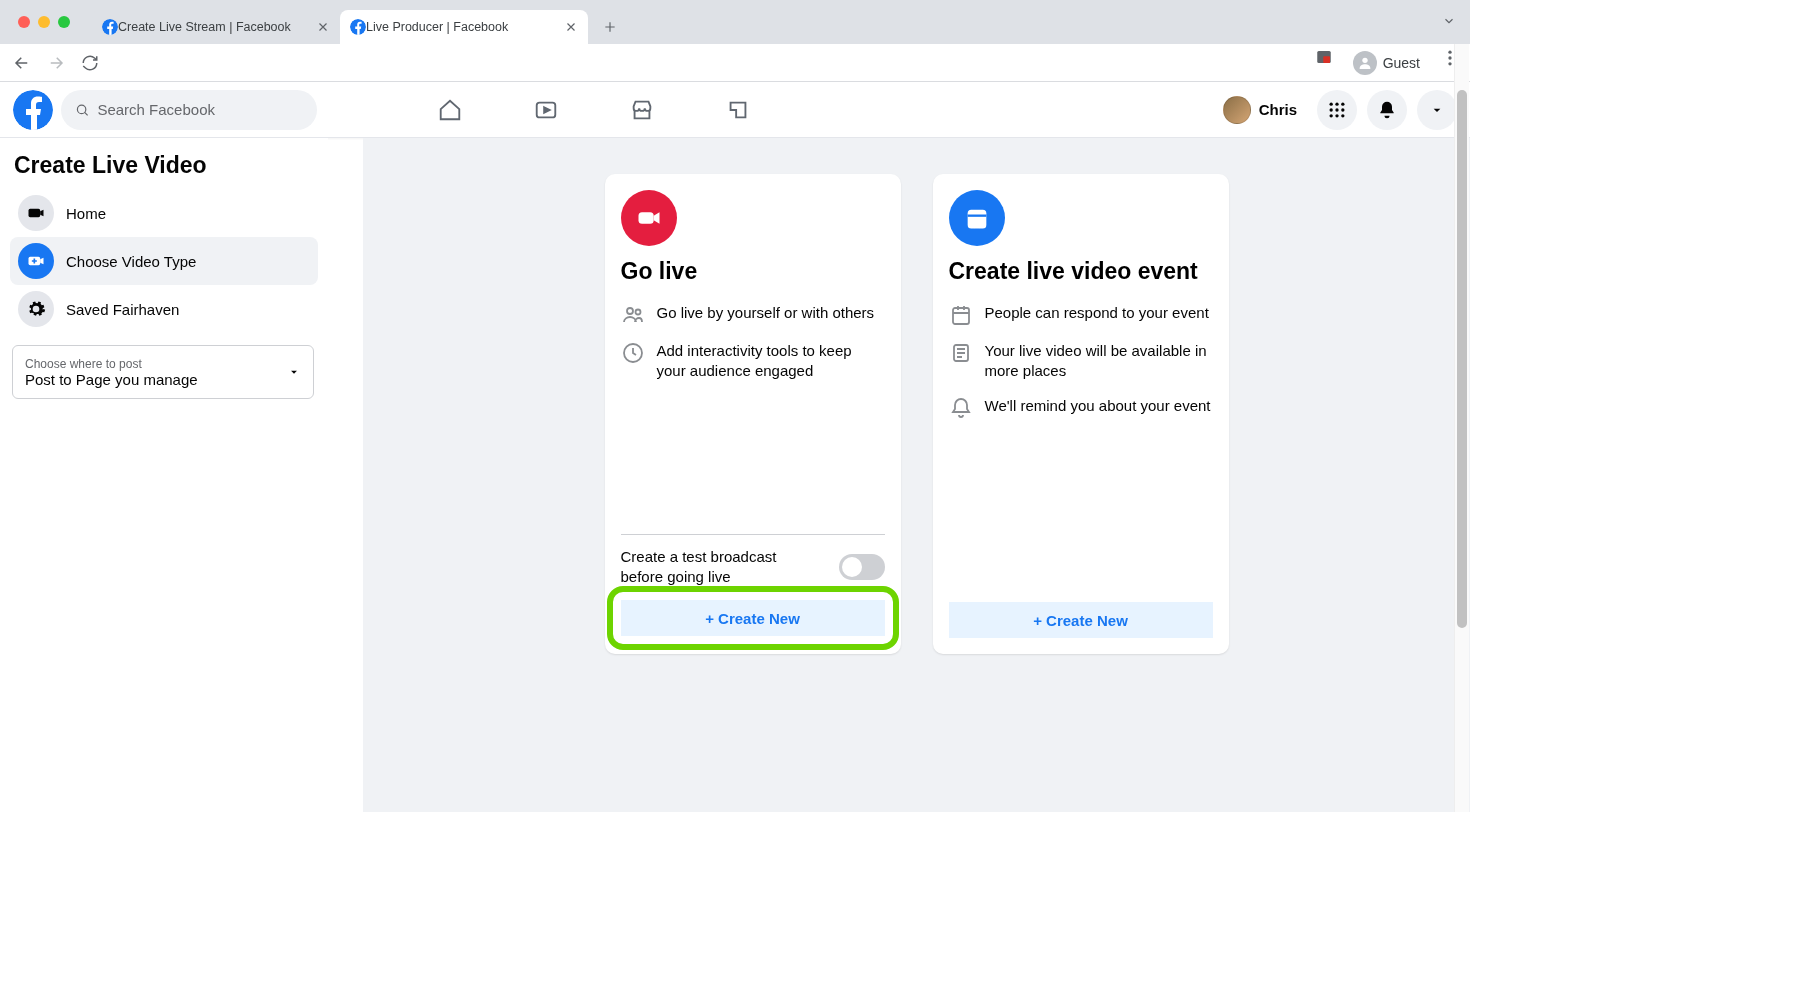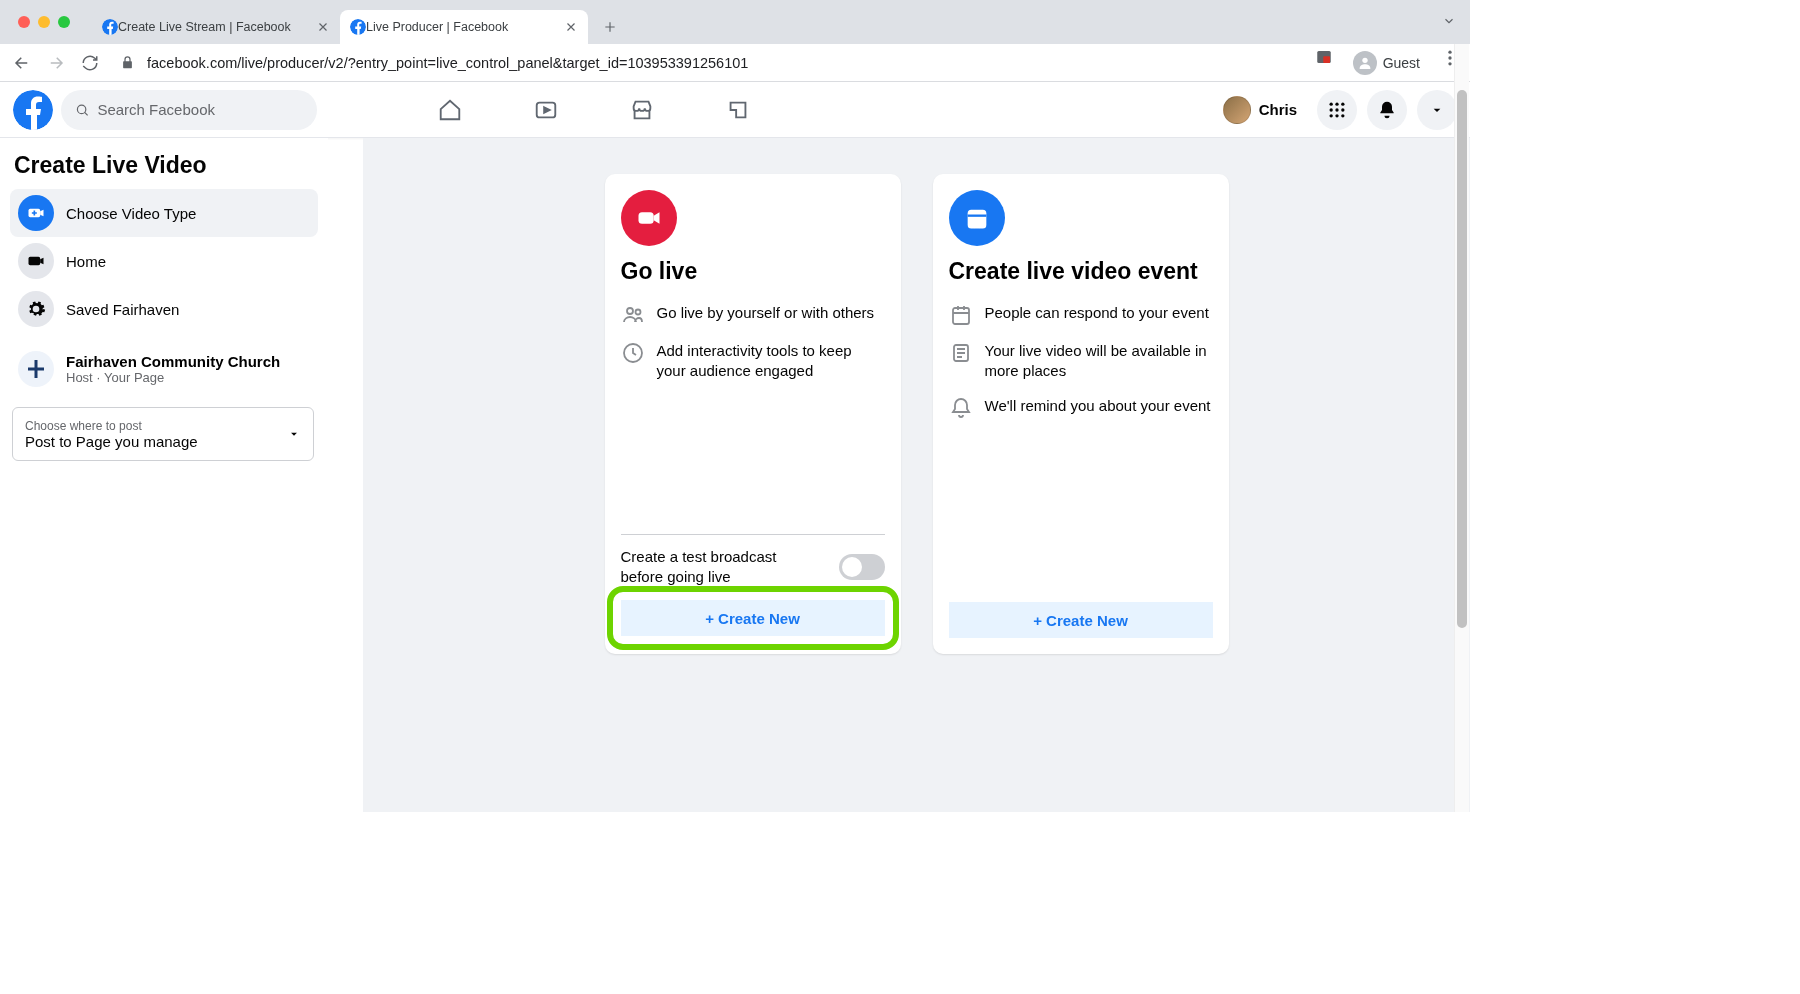--- a/index.html
+++ b/index.html
@@ -159,26 +159,20 @@
     <svg width="18" height="18" viewBox="0 0 24 24" fill="none" stroke="currentColor" stroke-width="2">
         <path d="M5 12h14m-6-7l7 7-7 7"></path>
       </svg>
   </div>
   <div class="nav-btn">
     <svg width="18" height="18" viewBox="0 0 24 24" fill="none" stroke="currentColor" stroke-width="2">
         <path d="M3 12a9 9 0 0 1 15-6.7L21 8M21 3v5h-5"></path>
         <path d="M21 12a9 9 0 0 1-15 6.7L3 16"></path>
       </svg>
   </div>
-  <div class="omnibox">
-    <svg class="lock" viewBox="0 0 24 24" fill="currentColor">
-        <path d="M7 10V7a5 5 0 0110 0v3h1a1 1 0 011 1v9a1 1 0 01-1 1H6a1 1 0 01-1-1v-9a1 1 0 011-1h1zm2 0h6V7a3 3 0 00-6 0v3z"></path>
-      </svg>
-    <span class="url">facebook.com/live/producer/v2/?entry_point=live_control_panel&amp;target_id=103953391256101</span>
-  </div>
   <div class="right-toolbar">
     <svg class="ext-icon" viewBox="0 0 24 24" fill="#d93025">
         <rect x="3" y="4" width="18" height="16" rx="2" fill="#5f6368"></rect>
         <rect x="11" y="11" width="9" height="9" rx="1" fill="#d93025"></rect>
       </svg>
     <div class="guest-chip">
       <span class="guest-avatar">
         <svg width="16" height="16" viewBox="0 0 24 24" fill="currentColor">
             <circle cx="12" cy="8" r="4"></circle>
             <path d="M4 20c0-4 4-6 8-6s8 2 8 6v1H4v-1z"></path>
@@ -251,61 +245,50 @@
         </svg>
     </div>
   </div>
 </div>
 
 <div class="page">
 
   <aside class="sidebar">
     <h1>Create Live Video</h1>
 
+    <div class="side-item">
+      <span class="side-icon grey">
+        <svg width="20" height="20" viewBox="0 0 24 24" fill="currentColor">
+            <rect x="3" y="7" width="14" height="10" rx="2"></rect>
+            <path d="M17 10l4-2v8l-4-2z"></path>
+          </svg>
+      </span>
+      <span>Home</span>
+    </div>
+
     <div class="side-item active">
       <span class="side-icon blue">
         <svg width="20" height="20" viewBox="0 0 24 24" fill="currentColor">
             <rect x="3" y="7" width="14" height="10" rx="2"></rect>
             <path d="M17 10l4-2v8l-4-2z"></path>
             <path d="M10 9v6M7 12h6" stroke="#1877f2" stroke-width="2"></path>
           </svg>
       </span>
       <span>Choose Video Type</span>
     </div>
 
     <div class="side-item">
       <span class="side-icon grey">
         <svg width="20" height="20" viewBox="0 0 24 24" fill="currentColor">
-            <rect x="3" y="7" width="14" height="10" rx="2"></rect>
-            <path d="M17 10l4-2v8l-4-2z"></path>
-          </svg>
-      </span>
-      <span>Home</span>
-    </div>
-
-    <div class="side-item">
-      <span class="side-icon grey">
-        <svg width="20" height="20" viewBox="0 0 24 24" fill="currentColor">
             <path d="M12 8a4 4 0 100 8 4 4 0 000-8zm9 4l2 1-1 3-2-.5a8 8 0 01-1.5 1.5l.5 2-3 1-1-2a8 8 0 01-2 0l-1 2-3-1 .5-2A8 8 0 017 16.5L5 17l-1-3 2-1a8 8 0 010-2l-2-1 1-3 2 .5A8 8 0 018.5 6L8 4l3-1 1 2a8 8 0 012 0l1-2 3 1-.5 2A8 8 0 0119 7.5l2-.5 1 3-2 1a8 8 0 010 2z"></path>
           </svg>
       </span>
       <span>Saved Fairhaven</span>
     </div>
 
-    <div class="page-host-block">
-      <span class="host-avatar">
-        <svg width="24" height="24" viewBox="0 0 24 24">
-            <path d="M12 3v18M4 12h16" stroke="#1b3a6b" stroke-width="3"></path>
-          </svg>
-      </span>
-      <span class="host-text">
-        <span class="name">Fairhaven Community Church</span>
-        <span class="role">Host · Your Page</span>
-      </span>
-    </div>
 
     <div class="dropdown">
       <span class="label">Choose where to post</span>
       <span class="value">Post to Page you manage</span>
       <svg class="arrow" width="14" height="14" viewBox="0 0 24 24" fill="#050505">
           <path d="M7 10l5 5 5-5z"></path>
         </svg>
     </div>
   </aside>
 

